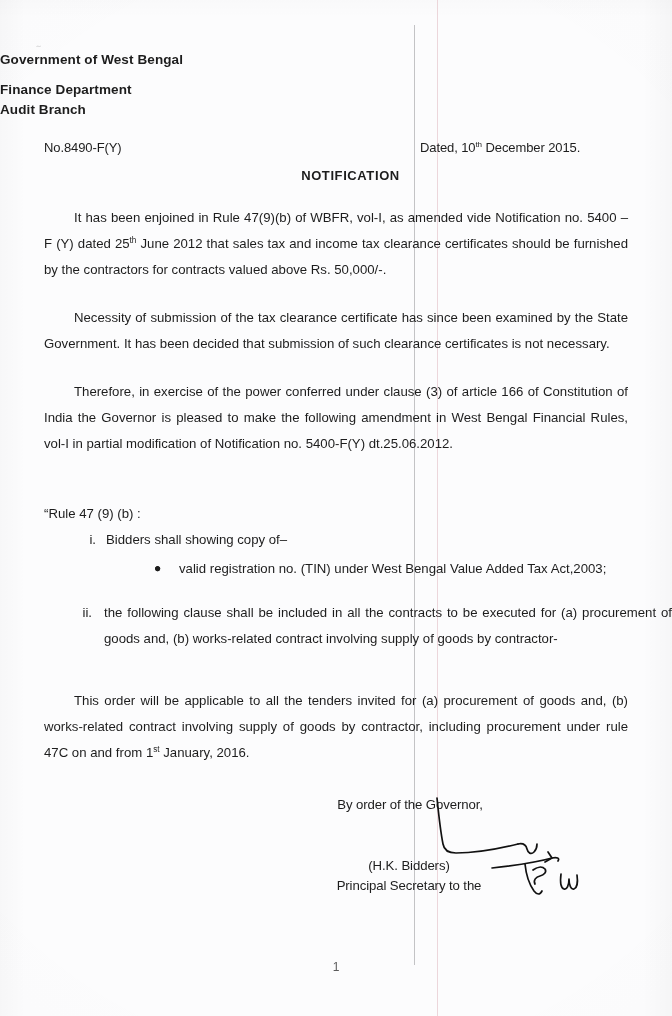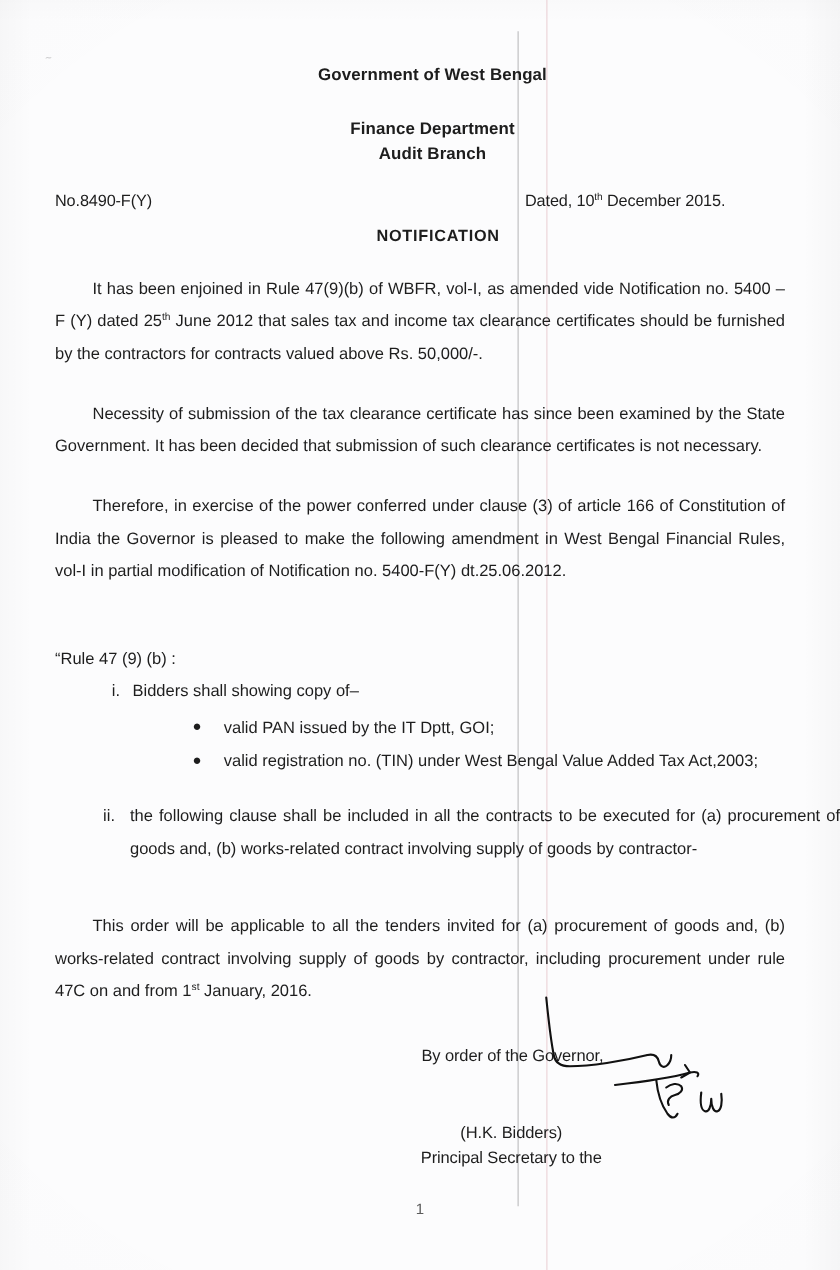--- a/index.html
+++ b/index.html
@@ -61,28 +61,27 @@
     opacity: .8;
   }
 
   .content {
     position: relative;
     z-index: 3;
   }
 
   
   .letterhead {
-    text-align: center;
+    text-align: left;
     font-weight: bold;
     font-size: 13.5px;
     letter-spacing: .1px;
-    padding-left: 20px;
   }
   .lh-1 { margin-top: 52px; }
-  .lh-2 { margin-top: 28px; }
+  .lh-2 { margin-top: 15px; }
   .lh-3 { margin-top: 5px; }
 
   .refline {
     position: relative;
     margin-top: 23px;
     height: 20px;
     font-size: 13px;
   }
   .ref-no {
     position: absolute;
@@ -260,21 +259,20 @@
       <p class="quote-open">“Rule 47 (9) (b) :</p>
     </div>
 
     <ul class="roman-list">
       <li class="roman-item">
         <span class="marker">i.</span>
         <span class="itxt">Bidders shall showing copy of–</span>
         <ul class="bullet-list">
           <li class="bullet-item">
             <span class="dot">●</span>
-            <span>valid PAN issued by the IT Dptt, GOI;</span>
           </li>
           <li class="bullet-item">
             <span class="dot">●</span>
             <span>valid registration no. (TIN) under  West Bengal Value Added Tax Act,2003;</span>
           </li>
         </ul>
       </li>
     </ul>
 
     <div class="gap-18"></div>

